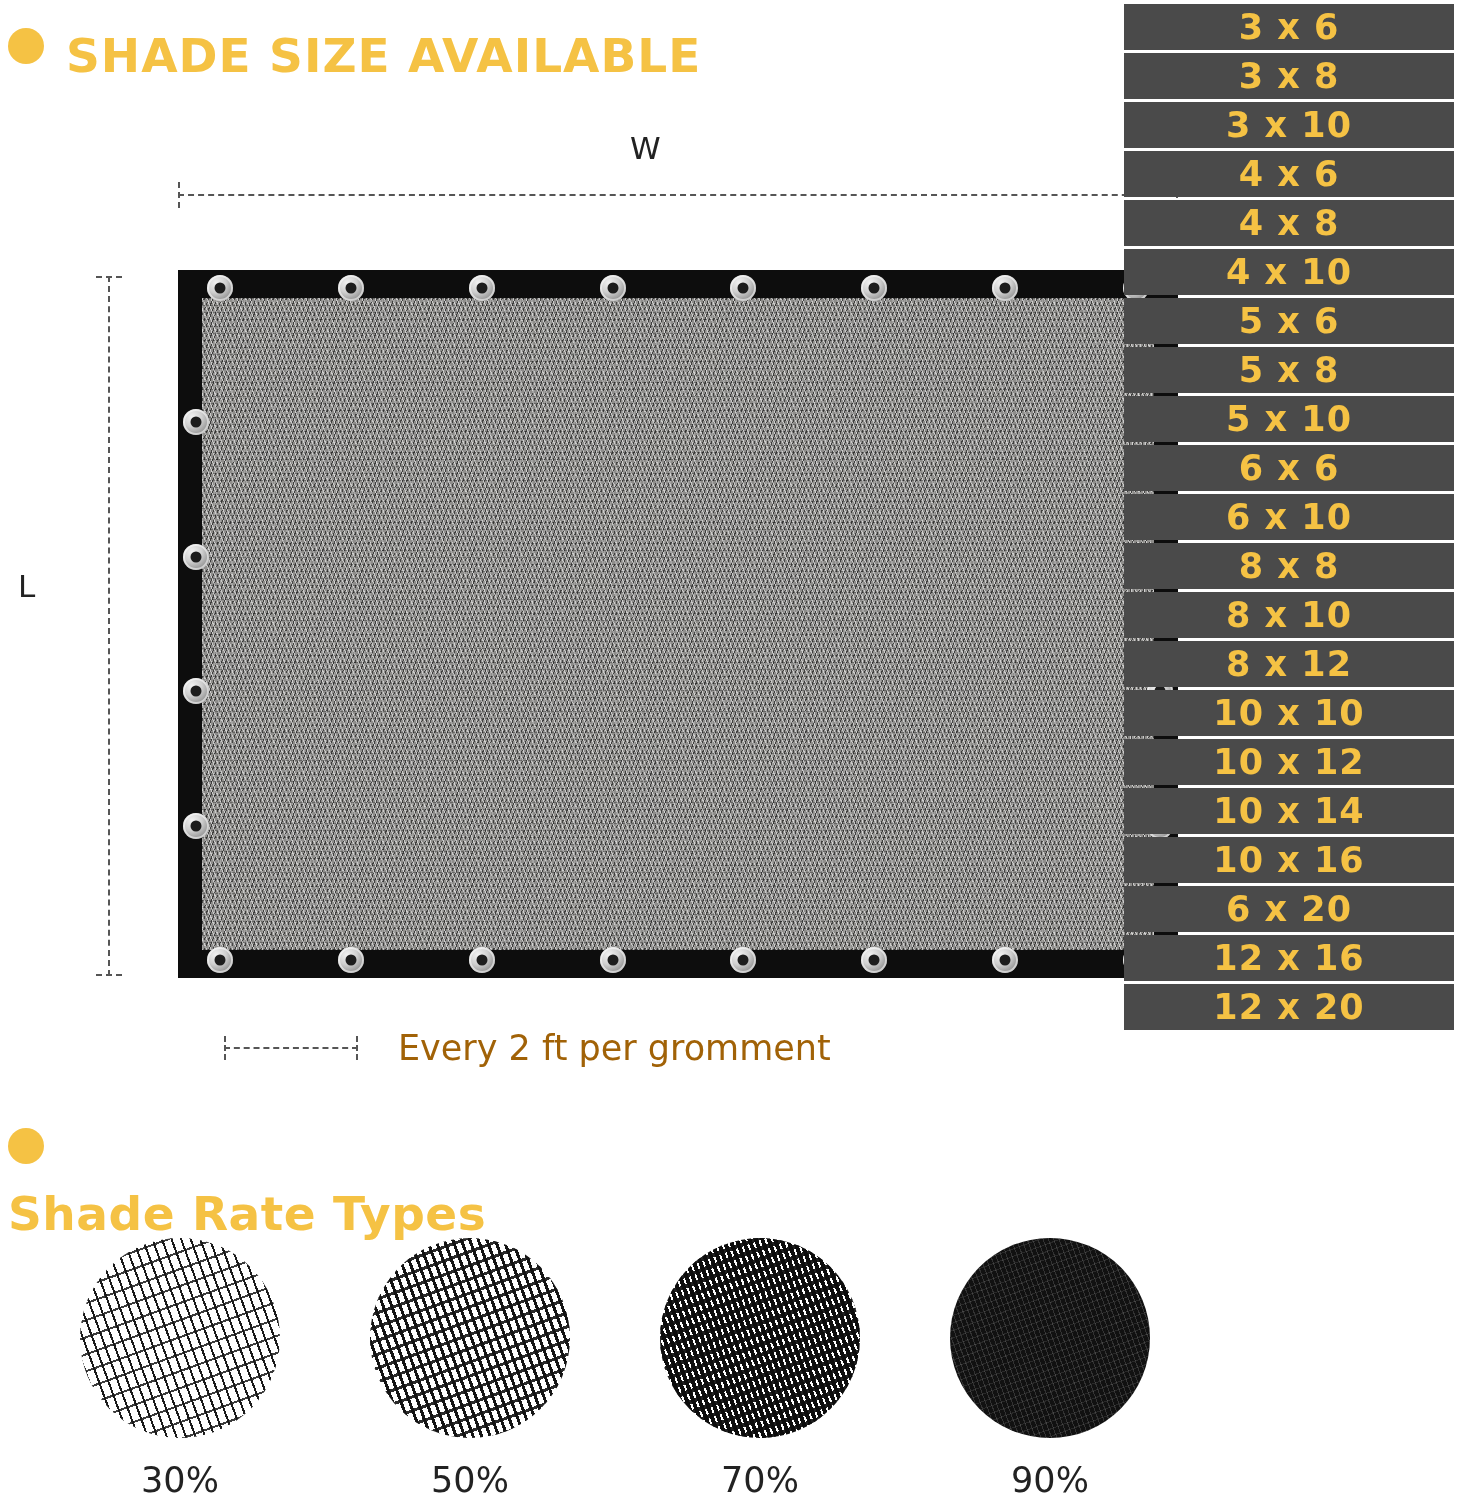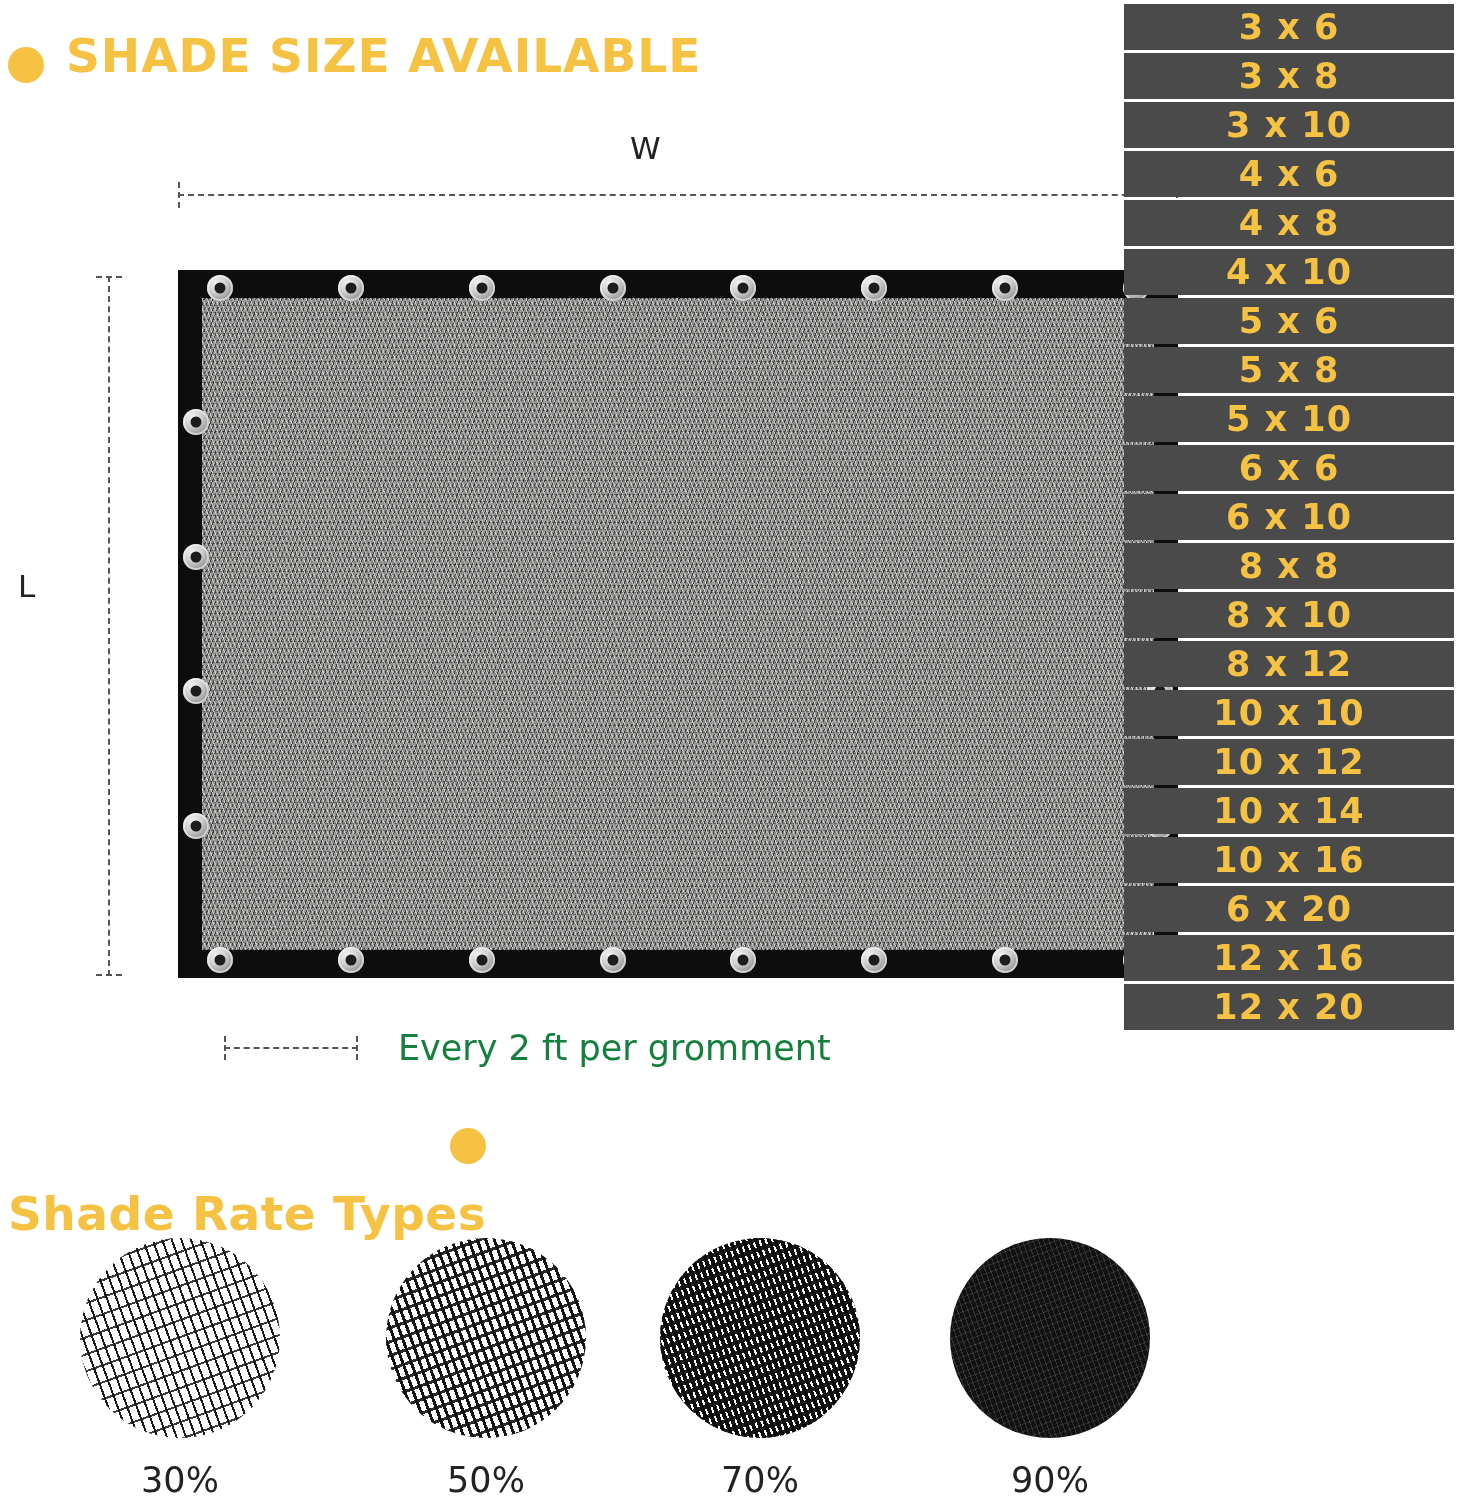--- a/index.html
+++ b/index.html
@@ -27,21 +27,21 @@
     left: 0;
     top: 0;
     width: 1290px;
     height: 1500px;
   }
 
   
   .heading {
     position: absolute;
     display: flex;
-    align-items: flex-end;
+    align-items: flex-start;
     gap: 22px;
   }
   .bullet-dot {
     width: 36px;
     height: 36px;
     border-radius: 50%;
     background: #f5c244;
     flex: 0 0 auto;
   }
   .heading-text {
@@ -205,21 +205,21 @@
     position: absolute;
     top: 0;
     width: 0;
     height: 24px;
     border-left: 2px dashed #555;
   }
   #grommet-dim .cap.left { left: 0; }
   #grommet-dim .cap.right { right: 0; }
   #grommet-note-text {
     font-size: 35px;
-    color: #15803d;
+    color: #a16207;
     text-align: right;
   }
 
   
   #rate-row {
     position: absolute;
     left: 60px;
     top: 1238px;
     width: 1140px;
     height: 250px;
@@ -367,21 +367,21 @@
       <span class="heading-text">Shade Rate Types</span>
     </div>
 
     <div id="rate-row">
         <div class="rate-item" style="left: 20px; top: 0px;">
           <div class="rate-circle">
             <div class="mesh30"></div>
           </div>
           <div class="rate-label">30%</div>
         </div>
-        <div class="rate-item" style="left: 326px; top: 0px;">
+        <div class="rate-item" style="left: 310px; top: 0px;">
           <div class="rate-circle">
             <div class="mesh50"></div>
           </div>
           <div class="rate-label">50%</div>
         </div>
         <div class="rate-item" style="left: 600px; top: 0px;">
           <div class="rate-circle">
             <div class="mesh70"></div>
           </div>
           <div class="rate-label">70%</div>

